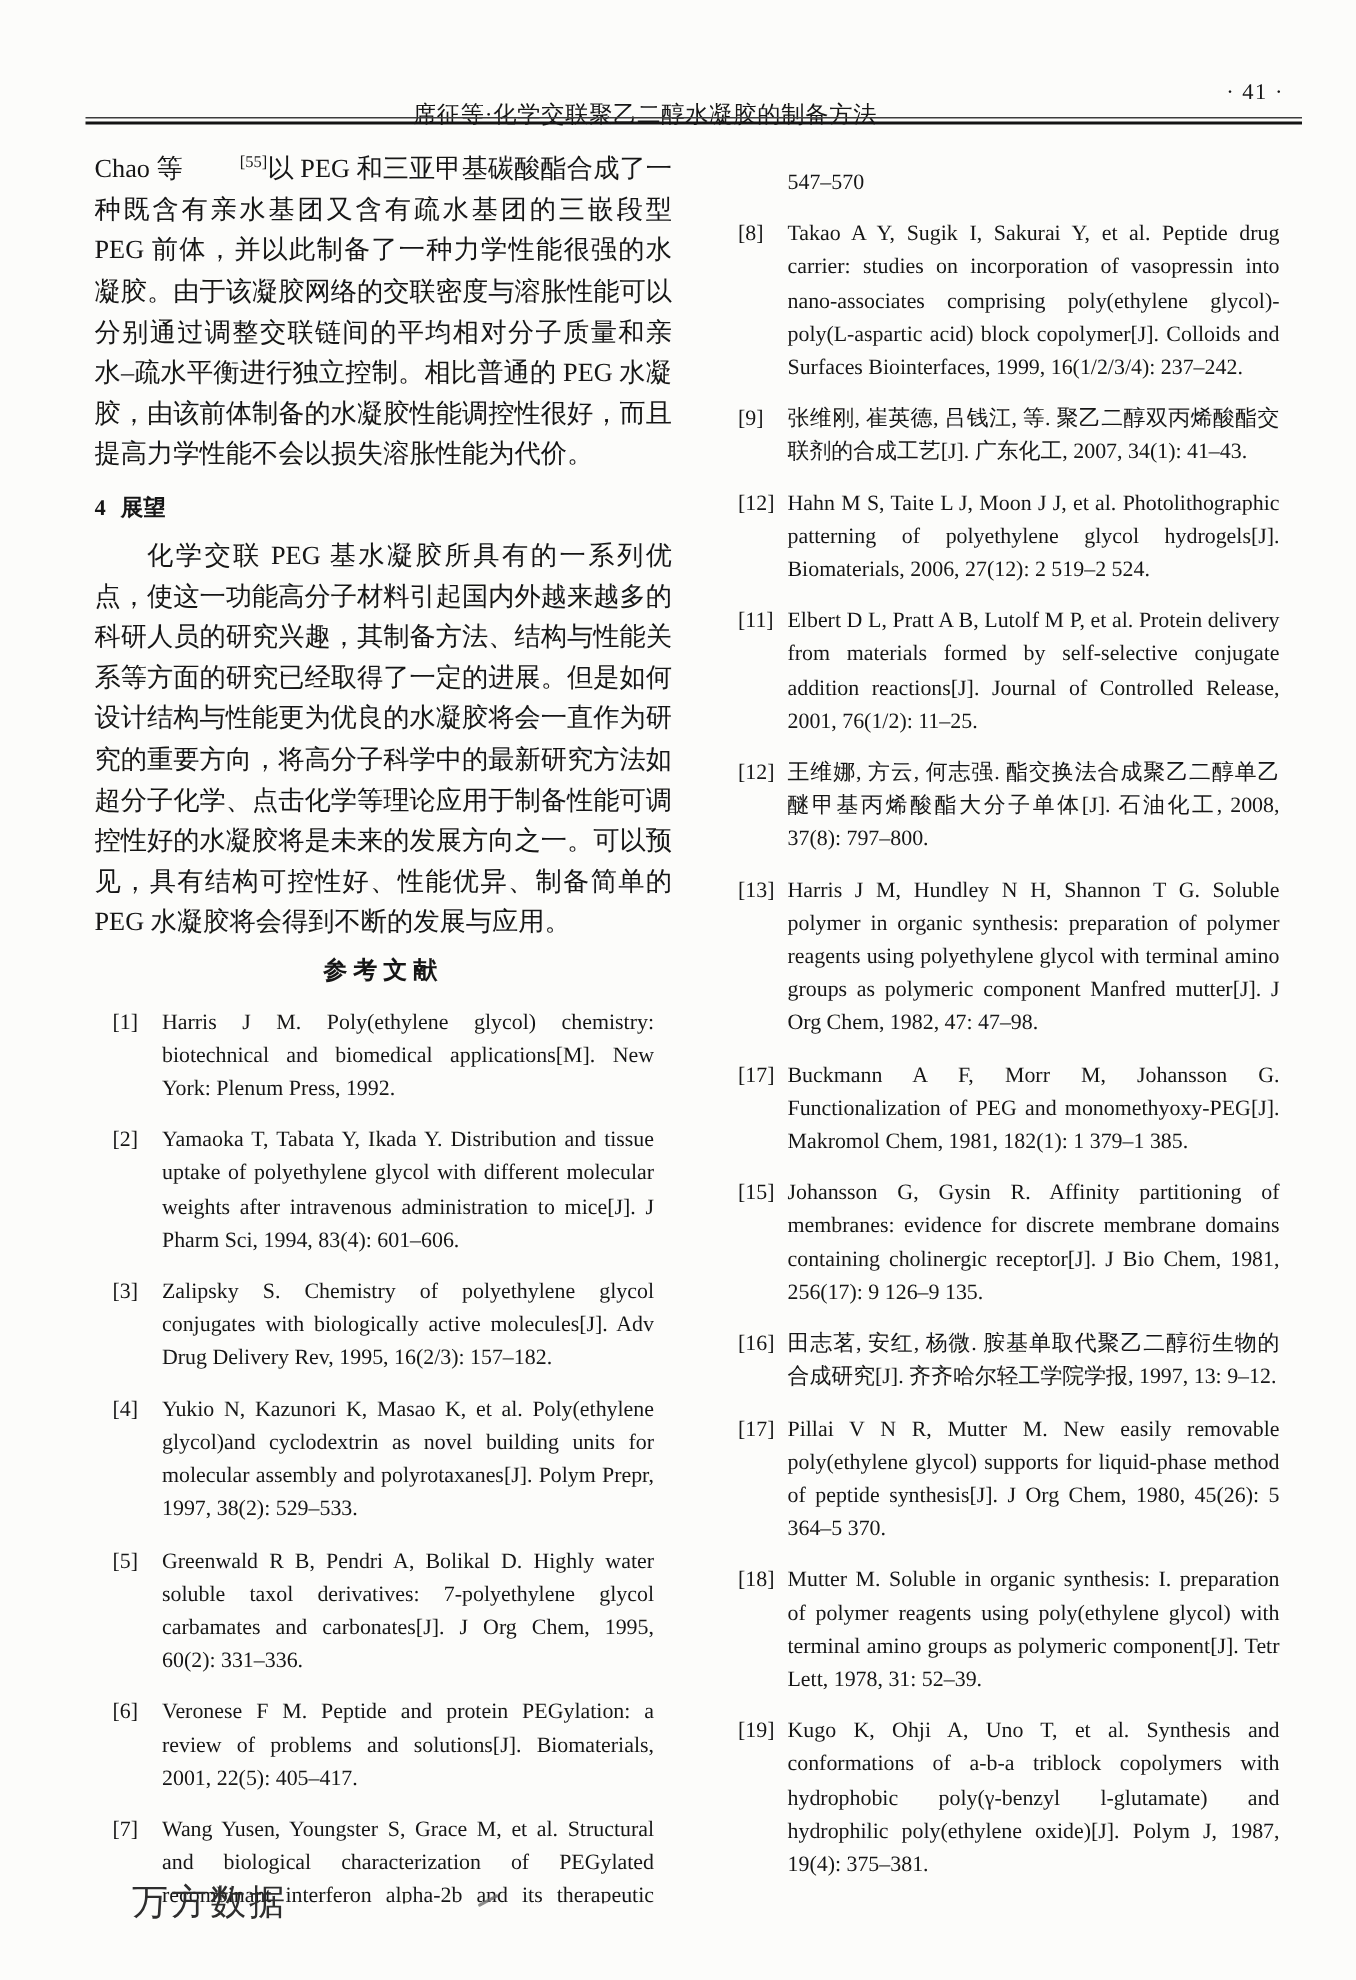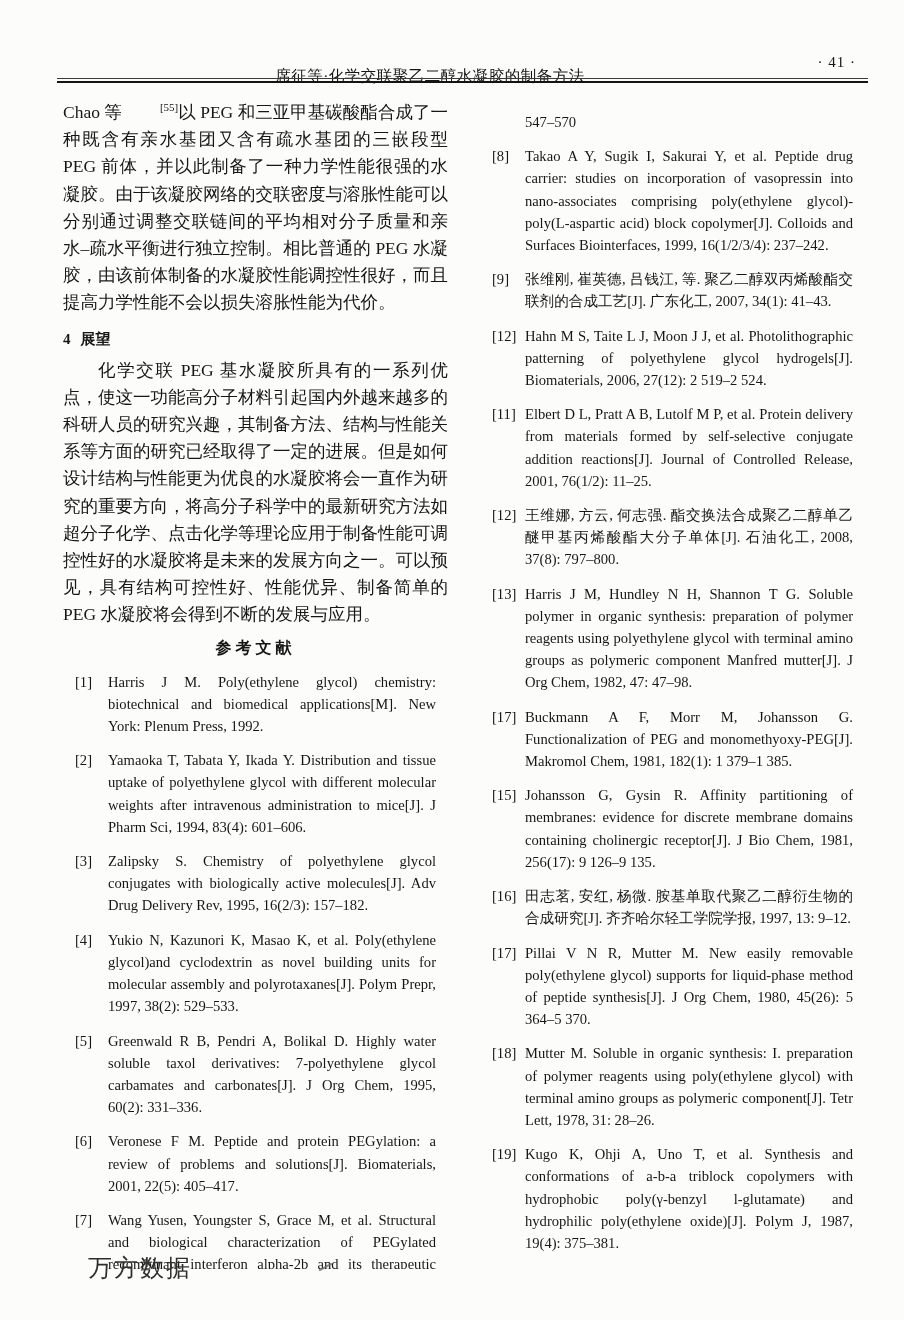--- a/index.html
+++ b/index.html
@@ -155,21 +155,21 @@
           <div class="ref">
             <span class="ref-num">[16]</span>
             <div class="ref-text">田志茗, 安红, 杨微. 胺基单取代聚乙二醇衍生物的合成研究[J]. 齐齐哈尔轻工学院学报, 1997, 13: 9–12.</div>
           </div>
           <div class="ref">
             <span class="ref-num">[17]</span>
             <div class="ref-text">Pillai V N R, Mutter M. New easily removable poly(ethylene glycol) supports for liquid-phase method of peptide synthesis[J]. J Org Chem, 1980, 45(26): 5 364–5 370.</div>
           </div>
           <div class="ref">
             <span class="ref-num">[18]</span>
-            <div class="ref-text">Mutter M. Soluble in organic synthesis: I. preparation of polymer reagents using poly(ethylene glycol) with terminal amino groups as polymeric component[J]. Tetr Lett, 1978, 31: 28–26.</div>
+            <div class="ref-text">Mutter M. Soluble in organic synthesis: I. preparation of polymer reagents using poly(ethylene glycol) with terminal amino groups as polymeric component[J]. Tetr Lett, 1978, 31: 52–39.</div>
           </div>
           <div class="ref">
             <span class="ref-num">[19]</span>
             <div class="ref-text">Kugo K, Ohji A, Uno T, et al. Synthesis and conformations of a-b-a triblock copolymers with hydrophobic poly(γ-benzyl l-glutamate) and hydrophilic poly(ethylene oxide)[J]. Polym J, 1987, 19(4): 375–381.</div>
           </div>
           <div class="ref anchor" id="ref-anchor">
             <span class="ref-num">[20]</span>
             <div class="ref-text">
               <div class="ref-line">Suzuki T, Murakami Y, Takegami Y. Synthesis of</div>
               <div class="ref-line">block copolymers of poly(methyl methacrylate) and</div>

